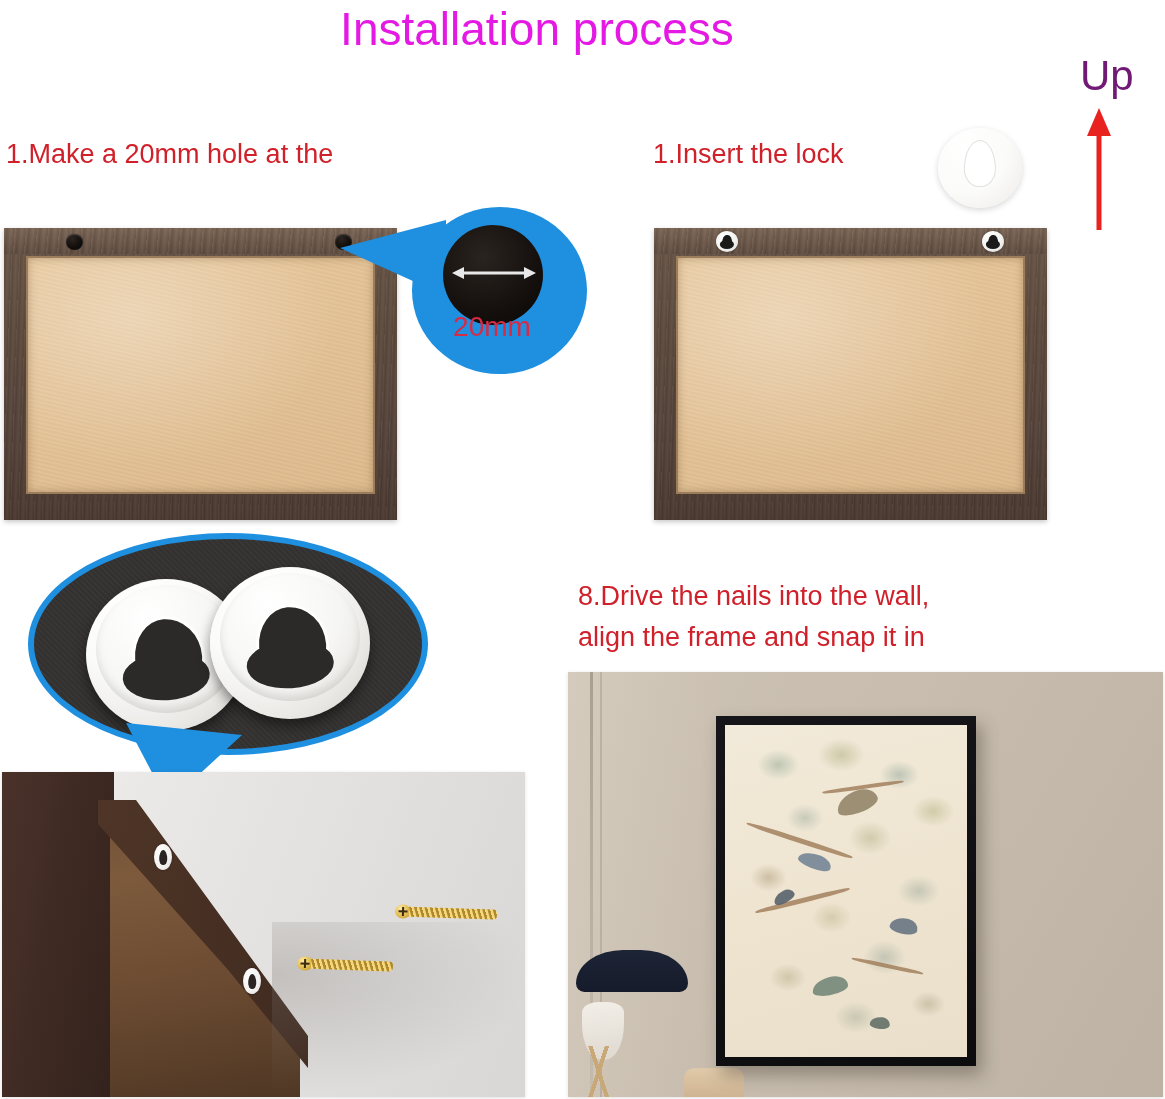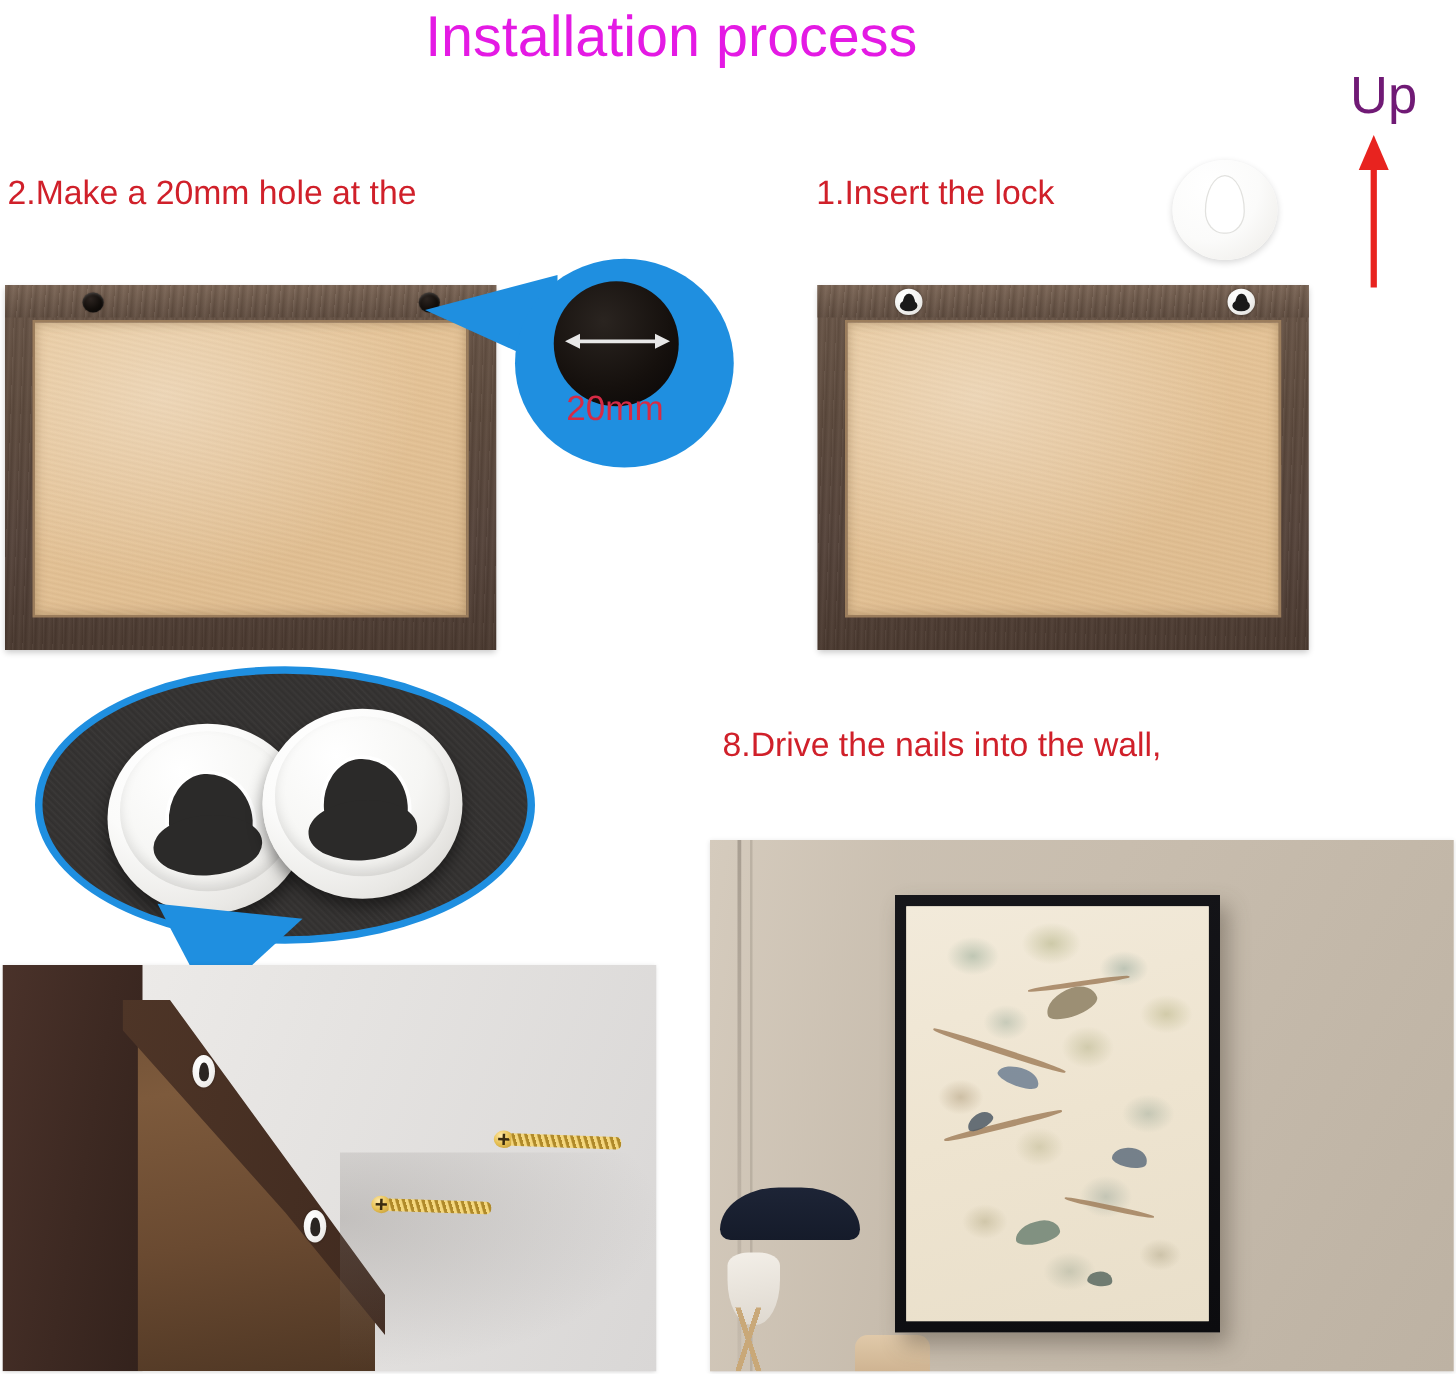--- a/index.html
+++ b/index.html
@@ -478,21 +478,21 @@
     background: linear-gradient(180deg, #e0c9a9 0%, #cfb492 100%);
     border-radius: 10px 10px 0 0;
   }
 </style>
 </head>
 <body>
 
 <div id="title">Installation process</div>
 
 <div class="step-text" id="step1-text">
-  <div>2.Make a 20mm hole at the</div>
+  <div>1.Make a 20mm hole at the</div>
 </div>
 
 <div class="frame-back" id="frame-step1" style="left:4px; top:228px; width:393px; height:292px;">
   <div class="rail-top"></div>
   <div class="backing" style="left:22px; top:28px; right:22px; bottom:26px;"></div>
   <div class="hole" style="left:62px; top:6px; width:17px; height:16px;"></div>
   <div class="hole" style="left:331px; top:6px; width:17px; height:16px;"></div>
 </div>
 
 <svg id="callout-20mm-tail" style="position:absolute; left:338px; top:218px; width:110px; height:80px;" viewBox="0 0 110 80">
@@ -573,20 +573,21 @@
     <div class="shank" style="width:88px;"></div>
   </div>
   <div class="screw" style="left:295px; top:186px; width:100px; transform:rotate(2deg);">
     <div class="head"></div>
     <div class="shank" style="width:82px;"></div>
   </div>
 </div>
 
 <div class="step-text" id="step3-text">
   <div>8.Drive the nails into the wall,</div>
+  <div>align the frame and snap it in</div>
 </div>
 
 <div class="photo" id="photo-room">
   <div class="wall-left"></div>
   <div class="corner-line"></div>
   <div class="corner-line2"></div>
 
   <div class="lamp-shade"></div>
   <div class="lamp-base"></div>
   <div class="lamp-leg"></div>

